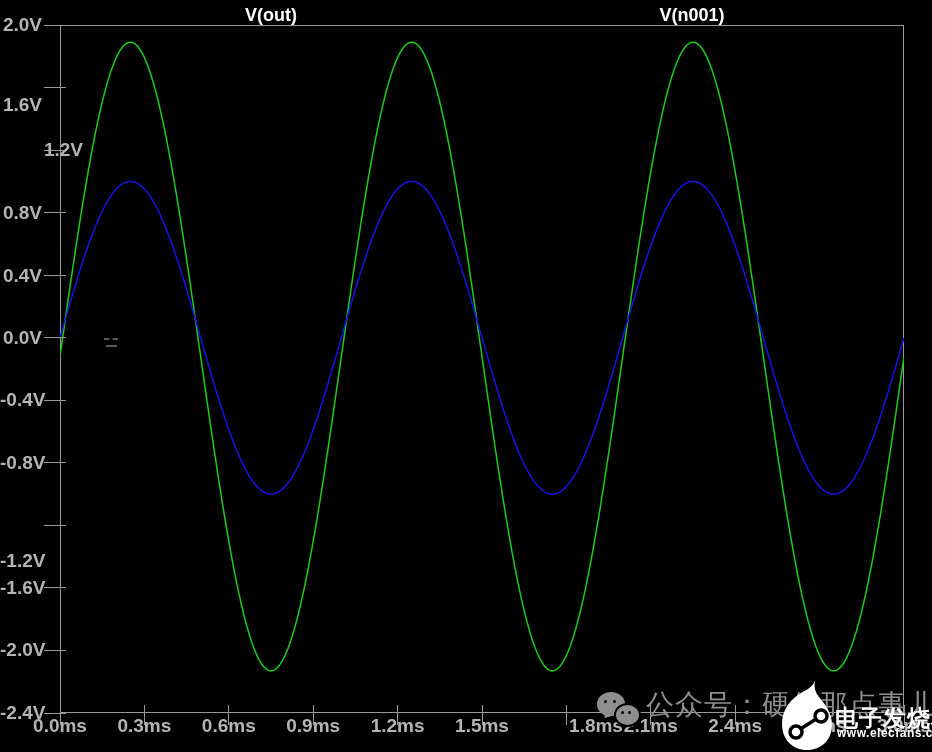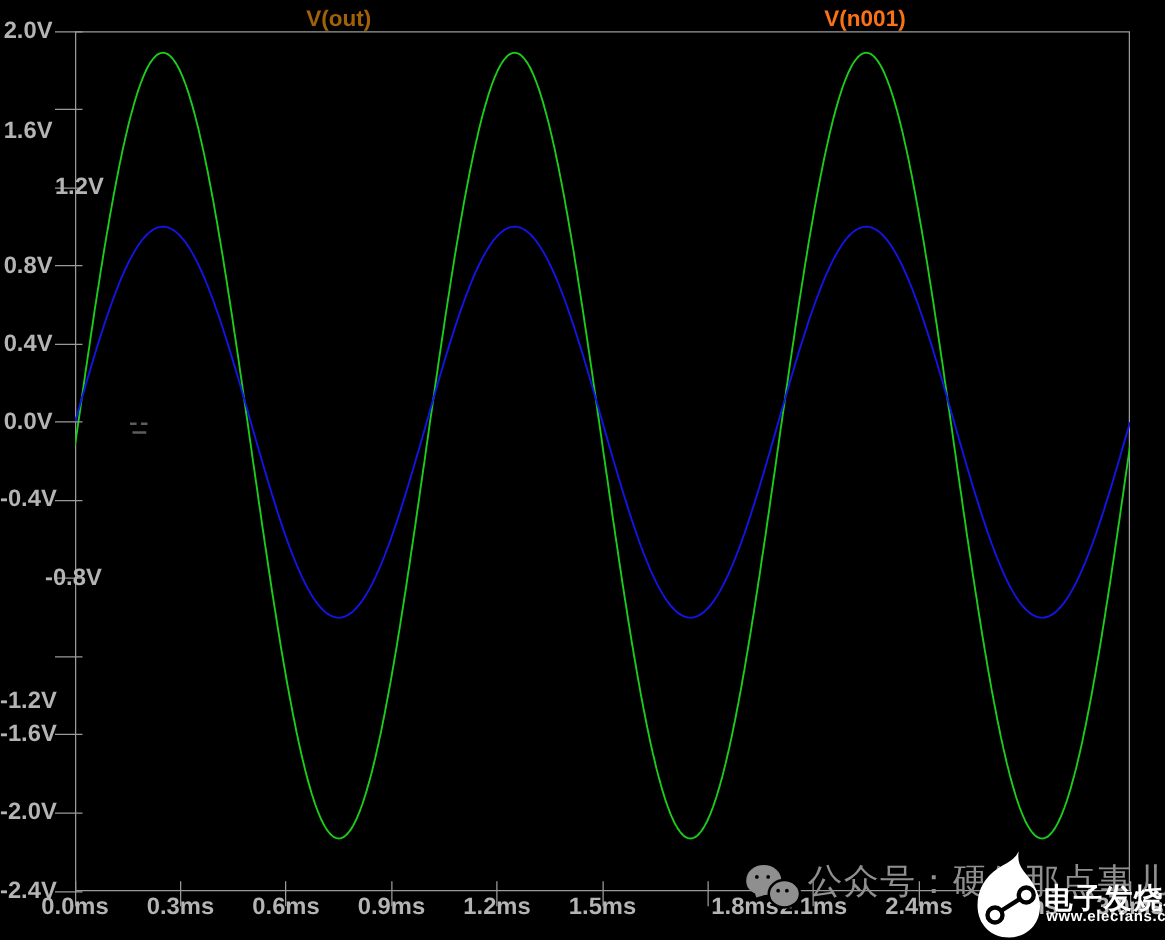--- a/index.html
+++ b/index.html
@@ -57,40 +57,40 @@
 </head>
 <body>
 
 <div class="plot-border"></div>
 
 <svg class="traces-svg" width="844" height="688" viewBox="0 0 844 688">
     <polyline points="0.0,331.5 0.9,324.9 1.9,318.3 2.8,311.8 3.8,305.2 4.7,298.6 5.6,292.1 6.6,285.6 7.5,279.1 8.4,272.6 9.4,266.1 10.3,259.7 11.3,253.3 12.2,247.0 13.1,240.7 14.1,234.4 15.0,228.1 15.9,221.9 16.9,215.8 17.8,209.7 18.8,203.7 19.7,197.7 20.6,191.7 21.6,185.9 22.5,180.1 23.4,174.3 24.4,168.7 25.3,163.1 26.3,157.6 27.2,152.1 28.1,146.8 29.1,141.5 30.0,136.3 30.9,131.2 31.9,126.1 32.8,121.2 33.8,116.3 34.7,111.6 35.6,106.9 36.6,102.4 37.5,97.9 38.4,93.6 39.4,89.3 40.3,85.2 41.3,81.1 42.2,77.2 43.1,73.4 44.1,69.7 45.0,66.1 46.0,62.7 46.9,59.3 47.8,56.1 48.8,53.0 49.7,50.0 50.6,47.1 51.6,44.4 52.5,41.8 53.5,39.3 54.4,36.9 55.3,34.7 56.3,32.6 57.2,30.6 58.1,28.8 59.1,27.1 60.0,25.5 61.0,24.1 61.9,22.8 62.8,21.6 63.8,20.6 64.7,19.7 65.6,18.9 66.6,18.3 67.5,17.8 68.5,17.5 69.4,17.3 70.3,17.2 71.3,17.3 72.2,17.5 73.1,17.8 74.1,18.3 75.0,18.9 76.0,19.7 76.9,20.6 77.8,21.6 78.8,22.8 79.7,24.1 80.6,25.5 81.6,27.1 82.5,28.8 83.5,30.6 84.4,32.6 85.3,34.7 86.3,36.9 87.2,39.3 88.2,41.8 89.1,44.4 90.0,47.1 91.0,50.0 91.9,53.0 92.8,56.1 93.8,59.3 94.7,62.7 95.7,66.1 96.6,69.7 97.5,73.4 98.5,77.2 99.4,81.1 100.3,85.2 101.3,89.3 102.2,93.6 103.2,97.9 104.1,102.4 105.0,106.9 106.0,111.6 106.9,116.3 107.8,121.2 108.8,126.1 109.7,131.2 110.7,136.3 111.6,141.5 112.5,146.8 113.5,152.1 114.4,157.6 115.3,163.1 116.3,168.7 117.2,174.3 118.2,180.1 119.1,185.9 120.0,191.7 121.0,197.7 121.9,203.7 122.8,209.7 123.8,215.8 124.7,221.9 125.7,228.1 126.6,234.4 127.5,240.7 128.5,247.0 129.4,253.3 130.4,259.7 131.3,266.1 132.2,272.6 133.2,279.1 134.1,285.6 135.0,292.1 136.0,298.6 136.9,305.2 137.9,311.8 138.8,318.3 139.7,324.9 140.7,331.5 141.6,338.1 142.5,344.7 143.5,351.2 144.4,357.8 145.4,364.3 146.3,370.9 147.2,377.4 148.2,383.9 149.1,390.4 150.0,396.8 151.0,403.3 151.9,409.7 152.9,416.0 153.8,422.3 154.7,428.6 155.7,434.9 156.6,441.0 157.5,447.2 158.5,453.3 159.4,459.3 160.4,465.3 161.3,471.2 162.2,477.1 163.2,482.9 164.1,488.6 165.0,494.3 166.0,499.9 166.9,505.4 167.9,510.9 168.8,516.2 169.7,521.5 170.7,526.7 171.6,531.8 172.6,536.9 173.5,541.8 174.4,546.6 175.4,551.4 176.3,556.0 177.2,560.6 178.2,565.1 179.1,569.4 180.1,573.7 181.0,577.8 181.9,581.8 182.9,585.8 183.8,589.6 184.7,593.3 185.7,596.9 186.6,600.3 187.6,603.7 188.5,606.9 189.4,610.0 190.4,613.0 191.3,615.9 192.2,618.6 193.2,621.2 194.1,623.7 195.1,626.1 196.0,628.3 196.9,630.4 197.9,632.4 198.8,634.2 199.7,635.9 200.7,637.5 201.6,638.9 202.6,640.2 203.5,641.4 204.4,642.4 205.4,643.3 206.3,644.1 207.2,644.7 208.2,645.2 209.1,645.5 210.1,645.7 211.0,645.8 211.9,645.7 212.9,645.5 213.8,645.2 214.8,644.7 215.7,644.1 216.6,643.3 217.6,642.4 218.5,641.4 219.4,640.2 220.4,638.9 221.3,637.5 222.3,635.9 223.2,634.2 224.1,632.4 225.1,630.4 226.0,628.3 226.9,626.1 227.9,623.7 228.8,621.2 229.8,618.6 230.7,615.9 231.6,613.0 232.6,610.0 233.5,606.9 234.4,603.7 235.4,600.3 236.3,596.9 237.3,593.3 238.2,589.6 239.1,585.8 240.1,581.8 241.0,577.8 241.9,573.7 242.9,569.4 243.8,565.1 244.8,560.6 245.7,556.0 246.6,551.4 247.6,546.6 248.5,541.8 249.4,536.9 250.4,531.8 251.3,526.7 252.3,521.5 253.2,516.2 254.1,510.9 255.1,505.4 256.0,499.9 257.0,494.3 257.9,488.6 258.8,482.9 259.8,477.1 260.7,471.2 261.6,465.3 262.6,459.3 263.5,453.3 264.5,447.2 265.4,441.0 266.3,434.9 267.3,428.6 268.2,422.3 269.1,416.0 270.1,409.7 271.0,403.3 272.0,396.8 272.9,390.4 273.8,383.9 274.8,377.4 275.7,370.9 276.6,364.3 277.6,357.8 278.5,351.2 279.5,344.7 280.4,338.1 281.3,331.5 282.3,324.9 283.2,318.3 284.1,311.8 285.1,305.2 286.0,298.6 287.0,292.1 287.9,285.6 288.8,279.1 289.8,272.6 290.7,266.1 291.6,259.7 292.6,253.3 293.5,247.0 294.5,240.7 295.4,234.4 296.3,228.1 297.3,221.9 298.2,215.8 299.2,209.7 300.1,203.7 301.0,197.7 302.0,191.7 302.9,185.9 303.8,180.1 304.8,174.3 305.7,168.7 306.7,163.1 307.6,157.6 308.5,152.1 309.5,146.8 310.4,141.5 311.3,136.3 312.3,131.2 313.2,126.1 314.2,121.2 315.1,116.3 316.0,111.6 317.0,106.9 317.9,102.4 318.8,97.9 319.8,93.6 320.7,89.3 321.7,85.2 322.6,81.1 323.5,77.2 324.5,73.4 325.4,69.7 326.3,66.1 327.3,62.7 328.2,59.3 329.2,56.1 330.1,53.0 331.0,50.0 332.0,47.1 332.9,44.4 333.8,41.8 334.8,39.3 335.7,36.9 336.7,34.7 337.6,32.6 338.5,30.6 339.5,28.8 340.4,27.1 341.4,25.5 342.3,24.1 343.2,22.8 344.2,21.6 345.1,20.6 346.0,19.7 347.0,18.9 347.9,18.3 348.9,17.8 349.8,17.5 350.7,17.3 351.7,17.2 352.6,17.3 353.5,17.5 354.5,17.8 355.4,18.3 356.4,18.9 357.3,19.7 358.2,20.6 359.2,21.6 360.1,22.8 361.0,24.1 362.0,25.5 362.9,27.1 363.9,28.8 364.8,30.6 365.7,32.6 366.7,34.7 367.6,36.9 368.5,39.3 369.5,41.8 370.4,44.4 371.4,47.1 372.3,50.0 373.2,53.0 374.2,56.1 375.1,59.3 376.0,62.7 377.0,66.1 377.9,69.7 378.9,73.4 379.8,77.2 380.7,81.1 381.7,85.2 382.6,89.3 383.6,93.6 384.5,97.9 385.4,102.4 386.4,106.9 387.3,111.6 388.2,116.3 389.2,121.2 390.1,126.1 391.1,131.2 392.0,136.3 392.9,141.5 393.9,146.8 394.8,152.1 395.7,157.6 396.7,163.1 397.6,168.7 398.6,174.3 399.5,180.1 400.4,185.9 401.4,191.7 402.3,197.7 403.2,203.7 404.2,209.7 405.1,215.8 406.1,221.9 407.0,228.1 407.9,234.4 408.9,240.7 409.8,247.0 410.7,253.3 411.7,259.7 412.6,266.1 413.6,272.6 414.5,279.1 415.4,285.6 416.4,292.1 417.3,298.6 418.2,305.2 419.2,311.8 420.1,318.3 421.1,324.9 422.0,331.5 422.9,338.1 423.9,344.7 424.8,351.2 425.8,357.8 426.7,364.3 427.6,370.9 428.6,377.4 429.5,383.9 430.4,390.4 431.4,396.8 432.3,403.3 433.3,409.7 434.2,416.0 435.1,422.3 436.1,428.6 437.0,434.9 437.9,441.0 438.9,447.2 439.8,453.3 440.8,459.3 441.7,465.3 442.6,471.2 443.6,477.1 444.5,482.9 445.4,488.6 446.4,494.3 447.3,499.9 448.3,505.4 449.2,510.9 450.1,516.2 451.1,521.5 452.0,526.7 452.9,531.8 453.9,536.9 454.8,541.8 455.8,546.6 456.7,551.4 457.6,556.0 458.6,560.6 459.5,565.1 460.4,569.4 461.4,573.7 462.3,577.8 463.3,581.8 464.2,585.8 465.1,589.6 466.1,593.3 467.0,596.9 468.0,600.3 468.9,603.7 469.8,606.9 470.8,610.0 471.7,613.0 472.6,615.9 473.6,618.6 474.5,621.2 475.5,623.7 476.4,626.1 477.3,628.3 478.3,630.4 479.2,632.4 480.1,634.2 481.1,635.9 482.0,637.5 483.0,638.9 483.9,640.2 484.8,641.4 485.8,642.4 486.7,643.3 487.6,644.1 488.6,644.7 489.5,645.2 490.5,645.5 491.4,645.7 492.3,645.8 493.3,645.7 494.2,645.5 495.1,645.2 496.1,644.7 497.0,644.1 498.0,643.3 498.9,642.4 499.8,641.4 500.8,640.2 501.7,638.9 502.6,637.5 503.6,635.9 504.5,634.2 505.5,632.4 506.4,630.4 507.3,628.3 508.3,626.1 509.2,623.7 510.2,621.2 511.1,618.6 512.0,615.9 513.0,613.0 513.9,610.0 514.8,606.9 515.8,603.7 516.7,600.3 517.7,596.9 518.6,593.3 519.5,589.6 520.5,585.8 521.4,581.8 522.3,577.8 523.3,573.7 524.2,569.4 525.2,565.1 526.1,560.6 527.0,556.0 528.0,551.4 528.9,546.6 529.8,541.8 530.8,536.9 531.7,531.8 532.7,526.7 533.6,521.5 534.5,516.2 535.5,510.9 536.4,505.4 537.3,499.9 538.3,494.3 539.2,488.6 540.2,482.9 541.1,477.1 542.0,471.2 543.0,465.3 543.9,459.3 544.8,453.3 545.8,447.2 546.7,441.0 547.7,434.9 548.6,428.6 549.5,422.3 550.5,416.0 551.4,409.7 552.4,403.3 553.3,396.8 554.2,390.4 555.2,383.9 556.1,377.4 557.0,370.9 558.0,364.3 558.9,357.8 559.9,351.2 560.8,344.7 561.7,338.1 562.7,331.5 563.6,324.9 564.5,318.3 565.5,311.8 566.4,305.2 567.4,298.6 568.3,292.1 569.2,285.6 570.2,279.1 571.1,272.6 572.0,266.1 573.0,259.7 573.9,253.3 574.9,247.0 575.8,240.7 576.7,234.4 577.7,228.1 578.6,221.9 579.5,215.8 580.5,209.7 581.4,203.7 582.4,197.7 583.3,191.7 584.2,185.9 585.2,180.1 586.1,174.3 587.0,168.7 588.0,163.1 588.9,157.6 589.9,152.1 590.8,146.8 591.7,141.5 592.7,136.3 593.6,131.2 594.6,126.1 595.5,121.2 596.4,116.3 597.4,111.6 598.3,106.9 599.2,102.4 600.2,97.9 601.1,93.6 602.1,89.3 603.0,85.2 603.9,81.1 604.9,77.2 605.8,73.4 606.7,69.7 607.7,66.1 608.6,62.7 609.6,59.3 610.5,56.1 611.4,53.0 612.4,50.0 613.3,47.1 614.2,44.4 615.2,41.8 616.1,39.3 617.1,36.9 618.0,34.7 618.9,32.6 619.9,30.6 620.8,28.8 621.7,27.1 622.7,25.5 623.6,24.1 624.6,22.8 625.5,21.6 626.4,20.6 627.4,19.7 628.3,18.9 629.2,18.3 630.2,17.8 631.1,17.5 632.1,17.3 633.0,17.2 633.9,17.3 634.9,17.5 635.8,17.8 636.8,18.3 637.7,18.9 638.6,19.7 639.6,20.6 640.5,21.6 641.4,22.8 642.4,24.1 643.3,25.5 644.3,27.1 645.2,28.8 646.1,30.6 647.1,32.6 648.0,34.7 648.9,36.9 649.9,39.3 650.8,41.8 651.8,44.4 652.7,47.1 653.6,50.0 654.6,53.0 655.5,56.1 656.4,59.3 657.4,62.7 658.3,66.1 659.3,69.7 660.2,73.4 661.1,77.2 662.1,81.1 663.0,85.2 663.9,89.3 664.9,93.6 665.8,97.9 666.8,102.4 667.7,106.9 668.6,111.6 669.6,116.3 670.5,121.2 671.4,126.1 672.4,131.2 673.3,136.3 674.3,141.5 675.2,146.8 676.1,152.1 677.1,157.6 678.0,163.1 679.0,168.7 679.9,174.3 680.8,180.1 681.8,185.9 682.7,191.7 683.6,197.7 684.6,203.7 685.5,209.7 686.5,215.8 687.4,221.9 688.3,228.1 689.3,234.4 690.2,240.7 691.1,247.0 692.1,253.3 693.0,259.7 694.0,266.1 694.9,272.6 695.8,279.1 696.8,285.6 697.7,292.1 698.6,298.6 699.6,305.2 700.5,311.8 701.5,318.3 702.4,324.9 703.3,331.5 704.3,338.1 705.2,344.7 706.1,351.2 707.1,357.8 708.0,364.3 709.0,370.9 709.9,377.4 710.8,383.9 711.8,390.4 712.7,396.8 713.6,403.3 714.6,409.7 715.5,416.0 716.5,422.3 717.4,428.6 718.3,434.9 719.3,441.0 720.2,447.2 721.2,453.3 722.1,459.3 723.0,465.3 724.0,471.2 724.9,477.1 725.8,482.9 726.8,488.6 727.7,494.3 728.7,499.9 729.6,505.4 730.5,510.9 731.5,516.2 732.4,521.5 733.3,526.7 734.3,531.8 735.2,536.9 736.2,541.8 737.1,546.6 738.0,551.4 739.0,556.0 739.9,560.6 740.8,565.1 741.8,569.4 742.7,573.7 743.7,577.8 744.6,581.8 745.5,585.8 746.5,589.6 747.4,593.3 748.3,596.9 749.3,600.3 750.2,603.7 751.2,606.9 752.1,610.0 753.0,613.0 754.0,615.9 754.9,618.6 755.8,621.2 756.8,623.7 757.7,626.1 758.7,628.3 759.6,630.4 760.5,632.4 761.5,634.2 762.4,635.9 763.4,637.5 764.3,638.9 765.2,640.2 766.2,641.4 767.1,642.4 768.0,643.3 769.0,644.1 769.9,644.7 770.9,645.2 771.8,645.5 772.7,645.7 773.7,645.8 774.6,645.7 775.5,645.5 776.5,645.2 777.4,644.7 778.4,644.1 779.3,643.3 780.2,642.4 781.2,641.4 782.1,640.2 783.0,638.9 784.0,637.5 784.9,635.9 785.9,634.2 786.8,632.4 787.7,630.4 788.7,628.3 789.6,626.1 790.5,623.7 791.5,621.2 792.4,618.6 793.4,615.9 794.3,613.0 795.2,610.0 796.2,606.9 797.1,603.7 798.0,600.3 799.0,596.9 799.9,593.3 800.9,589.6 801.8,585.8 802.7,581.8 803.7,577.8 804.6,573.7 805.6,569.4 806.5,565.1 807.4,560.6 808.4,556.0 809.3,551.4 810.2,546.6 811.2,541.8 812.1,536.9 813.1,531.8 814.0,526.7 814.9,521.5 815.9,516.2 816.8,510.9 817.7,505.4 818.7,499.9 819.6,494.3 820.6,488.6 821.5,482.9 822.4,477.1 823.4,471.2 824.3,465.3 825.2,459.3 826.2,453.3 827.1,447.2 828.1,441.0 829.0,434.9 829.9,428.6 830.9,422.3 831.8,416.0 832.7,409.7 833.7,403.3 834.6,396.8 835.6,390.4 836.5,383.9 837.4,377.4 838.4,370.9 839.3,364.3 840.2,357.8 841.2,351.2 842.1,344.7 843.1,338.1 844.0,331.5" fill="none" stroke="#1bcc1b" stroke-width="1.5"></polyline>
     <polyline points="0.0,312.7 0.9,309.5 1.9,306.2 2.8,302.9 3.8,299.6 4.7,296.4 5.6,293.1 6.6,289.9 7.5,286.7 8.4,283.4 9.4,280.2 10.3,277.0 11.3,273.8 12.2,270.7 13.1,267.5 14.1,264.4 15.0,261.3 15.9,258.2 16.9,255.2 17.8,252.1 18.8,249.1 19.7,246.2 20.6,243.2 21.6,240.3 22.5,237.4 23.4,234.5 24.4,231.7 25.3,228.9 26.3,226.2 27.2,223.5 28.1,220.8 29.1,218.2 30.0,215.6 30.9,213.1 31.9,210.6 32.8,208.1 33.8,205.7 34.7,203.3 35.6,201.0 36.6,198.7 37.5,196.5 38.4,194.4 39.4,192.2 40.3,190.2 41.3,188.2 42.2,186.2 43.1,184.3 44.1,182.5 45.0,180.7 46.0,179.0 46.9,177.3 47.8,175.7 48.8,174.2 49.7,172.7 50.6,171.2 51.6,169.9 52.5,168.6 53.5,167.3 54.4,166.2 55.3,165.1 56.3,164.0 57.2,163.0 58.1,162.1 59.1,161.3 60.0,160.5 61.0,159.8 61.9,159.1 62.8,158.6 63.8,158.0 64.7,157.6 65.6,157.2 66.6,156.9 67.5,156.7 68.5,156.5 69.4,156.4 70.3,156.4 71.3,156.4 72.2,156.5 73.1,156.7 74.1,156.9 75.0,157.2 76.0,157.6 76.9,158.0 77.8,158.6 78.8,159.1 79.7,159.8 80.6,160.5 81.6,161.3 82.5,162.1 83.5,163.0 84.4,164.0 85.3,165.1 86.3,166.2 87.2,167.3 88.2,168.6 89.1,169.9 90.0,171.2 91.0,172.7 91.9,174.2 92.8,175.7 93.8,177.3 94.7,179.0 95.7,180.7 96.6,182.5 97.5,184.3 98.5,186.2 99.4,188.2 100.3,190.2 101.3,192.2 102.2,194.4 103.2,196.5 104.1,198.7 105.0,201.0 106.0,203.3 106.9,205.7 107.8,208.1 108.8,210.6 109.7,213.1 110.7,215.6 111.6,218.2 112.5,220.8 113.5,223.5 114.4,226.2 115.3,228.9 116.3,231.7 117.2,234.5 118.2,237.4 119.1,240.3 120.0,243.2 121.0,246.2 121.9,249.1 122.8,252.1 123.8,255.2 124.7,258.2 125.7,261.3 126.6,264.4 127.5,267.5 128.5,270.7 129.4,273.8 130.4,277.0 131.3,280.2 132.2,283.4 133.2,286.7 134.1,289.9 135.0,293.1 136.0,296.4 136.9,299.6 137.9,302.9 138.8,306.2 139.7,309.5 140.7,312.7 141.6,316.0 142.5,319.3 143.5,322.5 144.4,325.8 145.4,329.1 146.3,332.3 147.2,335.6 148.2,338.8 149.1,342.0 150.0,345.2 151.0,348.4 151.9,351.6 152.9,354.8 153.8,357.9 154.7,361.0 155.7,364.2 156.6,367.2 157.5,370.3 158.5,373.3 159.4,376.3 160.4,379.3 161.3,382.3 162.2,385.2 163.2,388.1 164.1,390.9 165.0,393.7 166.0,396.5 166.9,399.3 167.9,402.0 168.8,404.6 169.7,407.3 170.7,409.9 171.6,412.4 172.6,414.9 173.5,417.4 174.4,419.8 175.4,422.1 176.3,424.4 177.2,426.7 178.2,428.9 179.1,431.1 180.1,433.2 181.0,435.3 181.9,437.3 182.9,439.2 183.8,441.1 184.7,443.0 185.7,444.7 186.6,446.5 187.6,448.1 188.5,449.7 189.4,451.3 190.4,452.8 191.3,454.2 192.2,455.6 193.2,456.9 194.1,458.1 195.1,459.3 196.0,460.4 196.9,461.4 197.9,462.4 198.8,463.3 199.7,464.2 200.7,465.0 201.6,465.7 202.6,466.3 203.5,466.9 204.4,467.4 205.4,467.9 206.3,468.2 207.2,468.5 208.2,468.8 209.1,469.0 210.1,469.1 211.0,469.1 211.9,469.1 212.9,469.0 213.8,468.8 214.8,468.5 215.7,468.2 216.6,467.9 217.6,467.4 218.5,466.9 219.4,466.3 220.4,465.7 221.3,465.0 222.3,464.2 223.2,463.3 224.1,462.4 225.1,461.4 226.0,460.4 226.9,459.3 227.9,458.1 228.8,456.9 229.8,455.6 230.7,454.2 231.6,452.8 232.6,451.3 233.5,449.7 234.4,448.1 235.4,446.5 236.3,444.7 237.3,443.0 238.2,441.1 239.1,439.2 240.1,437.3 241.0,435.3 241.9,433.2 242.9,431.1 243.8,428.9 244.8,426.7 245.7,424.4 246.6,422.1 247.6,419.8 248.5,417.4 249.4,414.9 250.4,412.4 251.3,409.9 252.3,407.3 253.2,404.6 254.1,402.0 255.1,399.3 256.0,396.5 257.0,393.7 257.9,390.9 258.8,388.1 259.8,385.2 260.7,382.3 261.6,379.3 262.6,376.3 263.5,373.3 264.5,370.3 265.4,367.2 266.3,364.2 267.3,361.0 268.2,357.9 269.1,354.8 270.1,351.6 271.0,348.4 272.0,345.2 272.9,342.0 273.8,338.8 274.8,335.6 275.7,332.3 276.6,329.1 277.6,325.8 278.5,322.5 279.5,319.3 280.4,316.0 281.3,312.7 282.3,309.5 283.2,306.2 284.1,302.9 285.1,299.6 286.0,296.4 287.0,293.1 287.9,289.9 288.8,286.7 289.8,283.4 290.7,280.2 291.6,277.0 292.6,273.8 293.5,270.7 294.5,267.5 295.4,264.4 296.3,261.3 297.3,258.2 298.2,255.2 299.2,252.1 300.1,249.1 301.0,246.2 302.0,243.2 302.9,240.3 303.8,237.4 304.8,234.5 305.7,231.7 306.7,228.9 307.6,226.2 308.5,223.5 309.5,220.8 310.4,218.2 311.3,215.6 312.3,213.1 313.2,210.6 314.2,208.1 315.1,205.7 316.0,203.3 317.0,201.0 317.9,198.7 318.8,196.5 319.8,194.4 320.7,192.2 321.7,190.2 322.6,188.2 323.5,186.2 324.5,184.3 325.4,182.5 326.3,180.7 327.3,179.0 328.2,177.3 329.2,175.7 330.1,174.2 331.0,172.7 332.0,171.2 332.9,169.9 333.8,168.6 334.8,167.3 335.7,166.2 336.7,165.1 337.6,164.0 338.5,163.0 339.5,162.1 340.4,161.3 341.4,160.5 342.3,159.8 343.2,159.1 344.2,158.6 345.1,158.0 346.0,157.6 347.0,157.2 347.9,156.9 348.9,156.7 349.8,156.5 350.7,156.4 351.7,156.4 352.6,156.4 353.5,156.5 354.5,156.7 355.4,156.9 356.4,157.2 357.3,157.6 358.2,158.0 359.2,158.6 360.1,159.1 361.0,159.8 362.0,160.5 362.9,161.3 363.9,162.1 364.8,163.0 365.7,164.0 366.7,165.1 367.6,166.2 368.5,167.3 369.5,168.6 370.4,169.9 371.4,171.2 372.3,172.7 373.2,174.2 374.2,175.7 375.1,177.3 376.0,179.0 377.0,180.7 377.9,182.5 378.9,184.3 379.8,186.2 380.7,188.2 381.7,190.2 382.6,192.2 383.6,194.4 384.5,196.5 385.4,198.7 386.4,201.0 387.3,203.3 388.2,205.7 389.2,208.1 390.1,210.6 391.1,213.1 392.0,215.6 392.9,218.2 393.9,220.8 394.8,223.5 395.7,226.2 396.7,228.9 397.6,231.7 398.6,234.5 399.5,237.4 400.4,240.3 401.4,243.2 402.3,246.2 403.2,249.1 404.2,252.1 405.1,255.2 406.1,258.2 407.0,261.3 407.9,264.4 408.9,267.5 409.8,270.7 410.7,273.8 411.7,277.0 412.6,280.2 413.6,283.4 414.5,286.7 415.4,289.9 416.4,293.1 417.3,296.4 418.2,299.6 419.2,302.9 420.1,306.2 421.1,309.5 422.0,312.7 422.9,316.0 423.9,319.3 424.8,322.5 425.8,325.8 426.7,329.1 427.6,332.3 428.6,335.6 429.5,338.8 430.4,342.0 431.4,345.2 432.3,348.4 433.3,351.6 434.2,354.8 435.1,357.9 436.1,361.0 437.0,364.2 437.9,367.2 438.9,370.3 439.8,373.3 440.8,376.3 441.7,379.3 442.6,382.3 443.6,385.2 444.5,388.1 445.4,390.9 446.4,393.7 447.3,396.5 448.3,399.3 449.2,402.0 450.1,404.6 451.1,407.3 452.0,409.9 452.9,412.4 453.9,414.9 454.8,417.4 455.8,419.8 456.7,422.1 457.6,424.4 458.6,426.7 459.5,428.9 460.4,431.1 461.4,433.2 462.3,435.3 463.3,437.3 464.2,439.2 465.1,441.1 466.1,443.0 467.0,444.7 468.0,446.5 468.9,448.1 469.8,449.7 470.8,451.3 471.7,452.8 472.6,454.2 473.6,455.6 474.5,456.9 475.5,458.1 476.4,459.3 477.3,460.4 478.3,461.4 479.2,462.4 480.1,463.3 481.1,464.2 482.0,465.0 483.0,465.7 483.9,466.3 484.8,466.9 485.8,467.4 486.7,467.9 487.6,468.2 488.6,468.5 489.5,468.8 490.5,469.0 491.4,469.1 492.3,469.1 493.3,469.1 494.2,469.0 495.1,468.8 496.1,468.5 497.0,468.2 498.0,467.9 498.9,467.4 499.8,466.9 500.8,466.3 501.7,465.7 502.6,465.0 503.6,464.2 504.5,463.3 505.5,462.4 506.4,461.4 507.3,460.4 508.3,459.3 509.2,458.1 510.2,456.9 511.1,455.6 512.0,454.2 513.0,452.8 513.9,451.3 514.8,449.7 515.8,448.1 516.7,446.5 517.7,444.7 518.6,443.0 519.5,441.1 520.5,439.2 521.4,437.3 522.3,435.3 523.3,433.2 524.2,431.1 525.2,428.9 526.1,426.7 527.0,424.4 528.0,422.1 528.9,419.8 529.8,417.4 530.8,414.9 531.7,412.4 532.7,409.9 533.6,407.3 534.5,404.6 535.5,402.0 536.4,399.3 537.3,396.5 538.3,393.7 539.2,390.9 540.2,388.1 541.1,385.2 542.0,382.3 543.0,379.3 543.9,376.3 544.8,373.3 545.8,370.3 546.7,367.2 547.7,364.2 548.6,361.0 549.5,357.9 550.5,354.8 551.4,351.6 552.4,348.4 553.3,345.2 554.2,342.0 555.2,338.8 556.1,335.6 557.0,332.3 558.0,329.1 558.9,325.8 559.9,322.5 560.8,319.3 561.7,316.0 562.7,312.7 563.6,309.5 564.5,306.2 565.5,302.9 566.4,299.6 567.4,296.4 568.3,293.1 569.2,289.9 570.2,286.7 571.1,283.4 572.0,280.2 573.0,277.0 573.9,273.8 574.9,270.7 575.8,267.5 576.7,264.4 577.7,261.3 578.6,258.2 579.5,255.2 580.5,252.1 581.4,249.1 582.4,246.2 583.3,243.2 584.2,240.3 585.2,237.4 586.1,234.5 587.0,231.7 588.0,228.9 588.9,226.2 589.9,223.5 590.8,220.8 591.7,218.2 592.7,215.6 593.6,213.1 594.6,210.6 595.5,208.1 596.4,205.7 597.4,203.3 598.3,201.0 599.2,198.7 600.2,196.5 601.1,194.4 602.1,192.2 603.0,190.2 603.9,188.2 604.9,186.2 605.8,184.3 606.7,182.5 607.7,180.7 608.6,179.0 609.6,177.3 610.5,175.7 611.4,174.2 612.4,172.7 613.3,171.2 614.2,169.9 615.2,168.6 616.1,167.3 617.1,166.2 618.0,165.1 618.9,164.0 619.9,163.0 620.8,162.1 621.7,161.3 622.7,160.5 623.6,159.8 624.6,159.1 625.5,158.6 626.4,158.0 627.4,157.6 628.3,157.2 629.2,156.9 630.2,156.7 631.1,156.5 632.1,156.4 633.0,156.4 633.9,156.4 634.9,156.5 635.8,156.7 636.8,156.9 637.7,157.2 638.6,157.6 639.6,158.0 640.5,158.6 641.4,159.1 642.4,159.8 643.3,160.5 644.3,161.3 645.2,162.1 646.1,163.0 647.1,164.0 648.0,165.1 648.9,166.2 649.9,167.3 650.8,168.6 651.8,169.9 652.7,171.2 653.6,172.7 654.6,174.2 655.5,175.7 656.4,177.3 657.4,179.0 658.3,180.7 659.3,182.5 660.2,184.3 661.1,186.2 662.1,188.2 663.0,190.2 663.9,192.2 664.9,194.4 665.8,196.5 666.8,198.7 667.7,201.0 668.6,203.3 669.6,205.7 670.5,208.1 671.4,210.6 672.4,213.1 673.3,215.6 674.3,218.2 675.2,220.8 676.1,223.5 677.1,226.2 678.0,228.9 679.0,231.7 679.9,234.5 680.8,237.4 681.8,240.3 682.7,243.2 683.6,246.2 684.6,249.1 685.5,252.1 686.5,255.2 687.4,258.2 688.3,261.3 689.3,264.4 690.2,267.5 691.1,270.7 692.1,273.8 693.0,277.0 694.0,280.2 694.9,283.4 695.8,286.7 696.8,289.9 697.7,293.1 698.6,296.4 699.6,299.6 700.5,302.9 701.5,306.2 702.4,309.5 703.3,312.7 704.3,316.0 705.2,319.3 706.1,322.5 707.1,325.8 708.0,329.1 709.0,332.3 709.9,335.6 710.8,338.8 711.8,342.0 712.7,345.2 713.6,348.4 714.6,351.6 715.5,354.8 716.5,357.9 717.4,361.0 718.3,364.2 719.3,367.2 720.2,370.3 721.2,373.3 722.1,376.3 723.0,379.3 724.0,382.3 724.9,385.2 725.8,388.1 726.8,390.9 727.7,393.7 728.7,396.5 729.6,399.3 730.5,402.0 731.5,404.6 732.4,407.3 733.3,409.9 734.3,412.4 735.2,414.9 736.2,417.4 737.1,419.8 738.0,422.1 739.0,424.4 739.9,426.7 740.8,428.9 741.8,431.1 742.7,433.2 743.7,435.3 744.6,437.3 745.5,439.2 746.5,441.1 747.4,443.0 748.3,444.7 749.3,446.5 750.2,448.1 751.2,449.7 752.1,451.3 753.0,452.8 754.0,454.2 754.9,455.6 755.8,456.9 756.8,458.1 757.7,459.3 758.7,460.4 759.6,461.4 760.5,462.4 761.5,463.3 762.4,464.2 763.4,465.0 764.3,465.7 765.2,466.3 766.2,466.9 767.1,467.4 768.0,467.9 769.0,468.2 769.9,468.5 770.9,468.8 771.8,469.0 772.7,469.1 773.7,469.1 774.6,469.1 775.5,469.0 776.5,468.8 777.4,468.5 778.4,468.2 779.3,467.9 780.2,467.4 781.2,466.9 782.1,466.3 783.0,465.7 784.0,465.0 784.9,464.2 785.9,463.3 786.8,462.4 787.7,461.4 788.7,460.4 789.6,459.3 790.5,458.1 791.5,456.9 792.4,455.6 793.4,454.2 794.3,452.8 795.2,451.3 796.2,449.7 797.1,448.1 798.0,446.5 799.0,444.7 799.9,443.0 800.9,441.1 801.8,439.2 802.7,437.3 803.7,435.3 804.6,433.2 805.6,431.1 806.5,428.9 807.4,426.7 808.4,424.4 809.3,422.1 810.2,419.8 811.2,417.4 812.1,414.9 813.1,412.4 814.0,409.9 814.9,407.3 815.9,404.6 816.8,402.0 817.7,399.3 818.7,396.5 819.6,393.7 820.6,390.9 821.5,388.1 822.4,385.2 823.4,382.3 824.3,379.3 825.2,376.3 826.2,373.3 827.1,370.3 828.1,367.2 829.0,364.2 829.9,361.0 830.9,357.9 831.8,354.8 832.7,351.6 833.7,348.4 834.6,345.2 835.6,342.0 836.5,338.8 837.4,335.6 838.4,332.3 839.3,329.1 840.2,325.8 841.2,322.5 842.1,319.3 843.1,316.0 844.0,312.7" fill="none" stroke="#1414e6" stroke-width="1.5"></polyline>
   </svg>
 
-<div class="legend-label" style="left: 271px; color: #a16207;">V(out)</div>
-<div class="legend-label" style="left: 692px; color: #f97316;">V(n001)</div>
+<div class="legend-label" style="left: 271px; color: #ffffff;">V(out)</div>
+<div class="legend-label" style="left: 692px; color: #ffffff;">V(n001)</div>
 
 <div id="axes">
     <div class="ytick" style="top: 24.5px;"></div>
     <div class="ylabel" style="top: 15px;">2.0V</div>
     <div class="ytick" style="top: 87.0455px;"></div>
     <div class="ylabel" style="top: 95px;">1.6V</div>
     <div class="ytick" style="top: 149.591px;"></div>
     <div class="ylabel" style="top: 140.091px; padding-left: 41px;">1.2V</div>
     <div class="ytick" style="top: 212.136px;"></div>
     <div class="ylabel" style="top: 202.636px;">0.8V</div>
     <div class="ytick" style="top: 274.682px;"></div>
     <div class="ylabel" style="top: 266px;">0.4V</div>
     <div class="ytick" style="top: 337.227px;"></div>
     <div class="ylabel" style="top: 327.727px;">0.0V</div>
     <div class="ytick" style="top: 399.773px;"></div>
     <div class="ylabel" style="top: 390.273px;">-0.4V</div>
     <div class="ytick" style="top: 462.318px;"></div>
-    <div class="ylabel" style="top: 452.818px; margin-left: 36px;">-0.8V</div>
+    <div class="ylabel" style="top: 452.818px;">-0.8V</div>
     <div class="ytick" style="top: 524.864px;"></div>
     <div class="ylabel" style="top: 540px; margin-top: 11px;">-1.2V</div>
     <div class="ytick" style="top: 587.409px;"></div>
     <div class="ylabel" style="top: 577.909px;">-1.6V</div>
     <div class="ytick" style="top: 649.955px;"></div>
     <div class="ylabel" style="top: 640.455px;">-2.0V</div>
     <div class="ytick" style="top: 712.5px;"></div>
     <div class="ylabel" style="top: 703px;">-2.4V</div>
     <div class="xtick" style="left: 59.5px;"></div>
     <div class="xlabel" style="left: 18px;">0.0ms</div>

